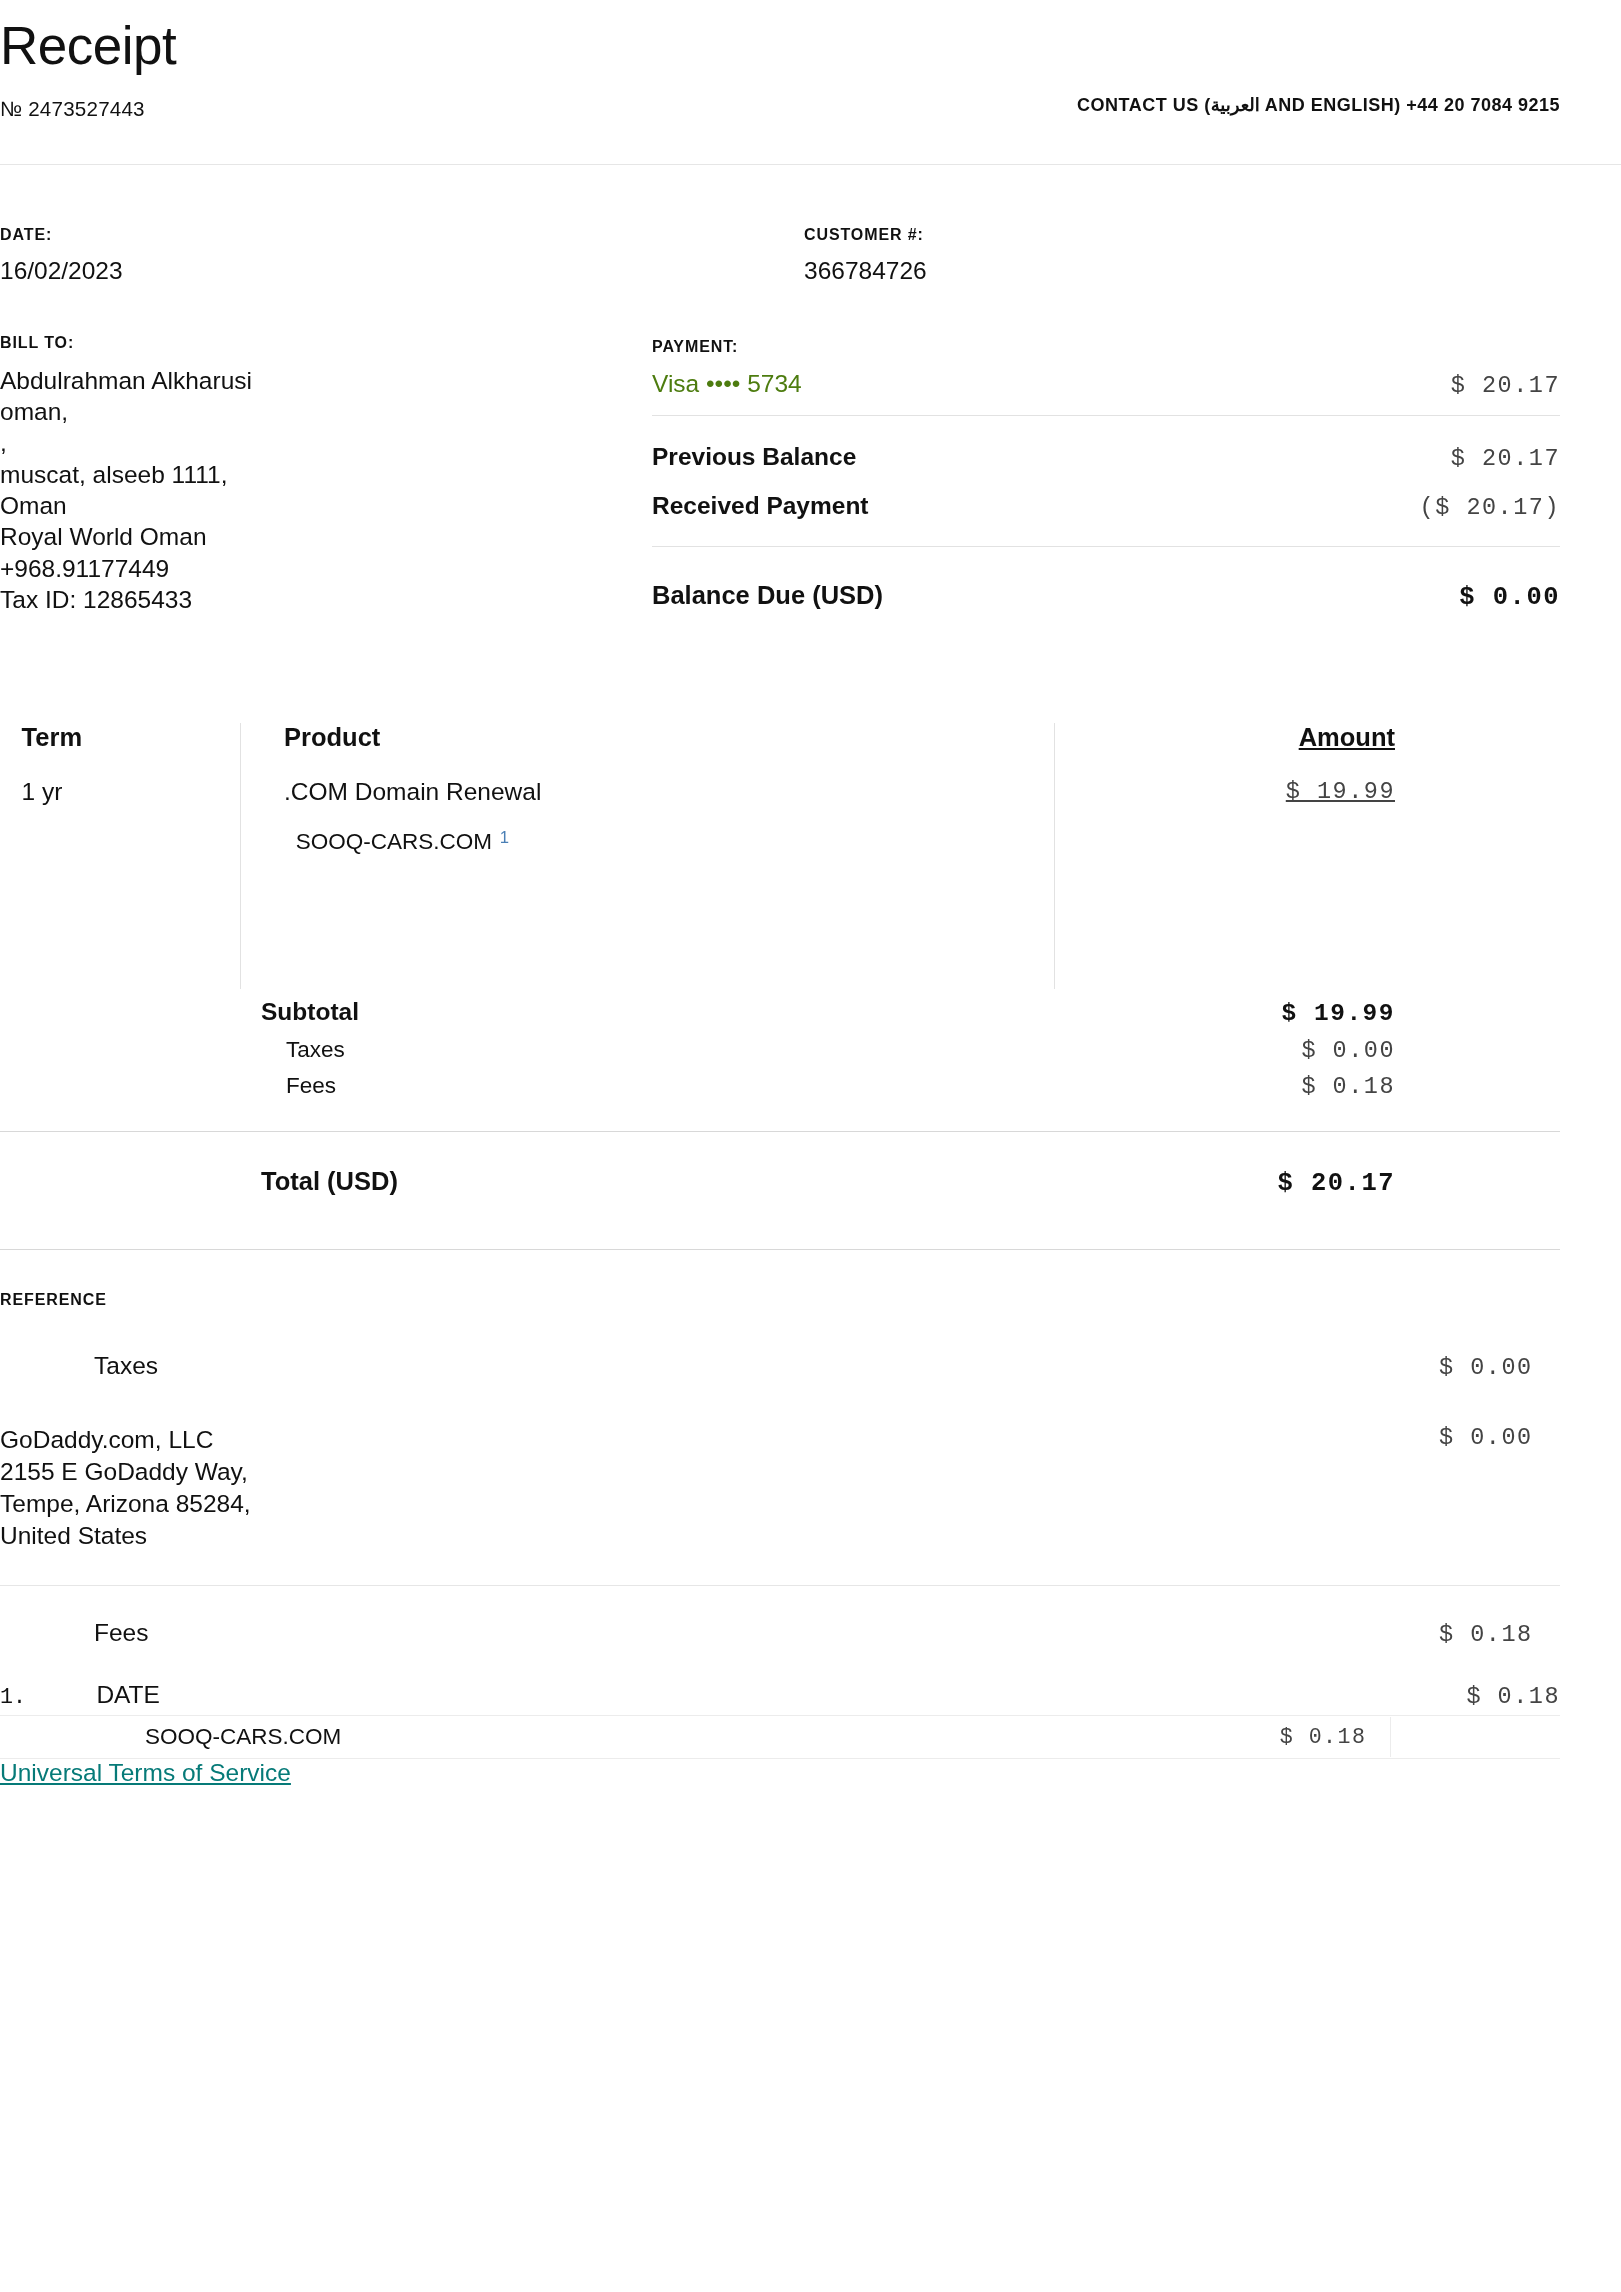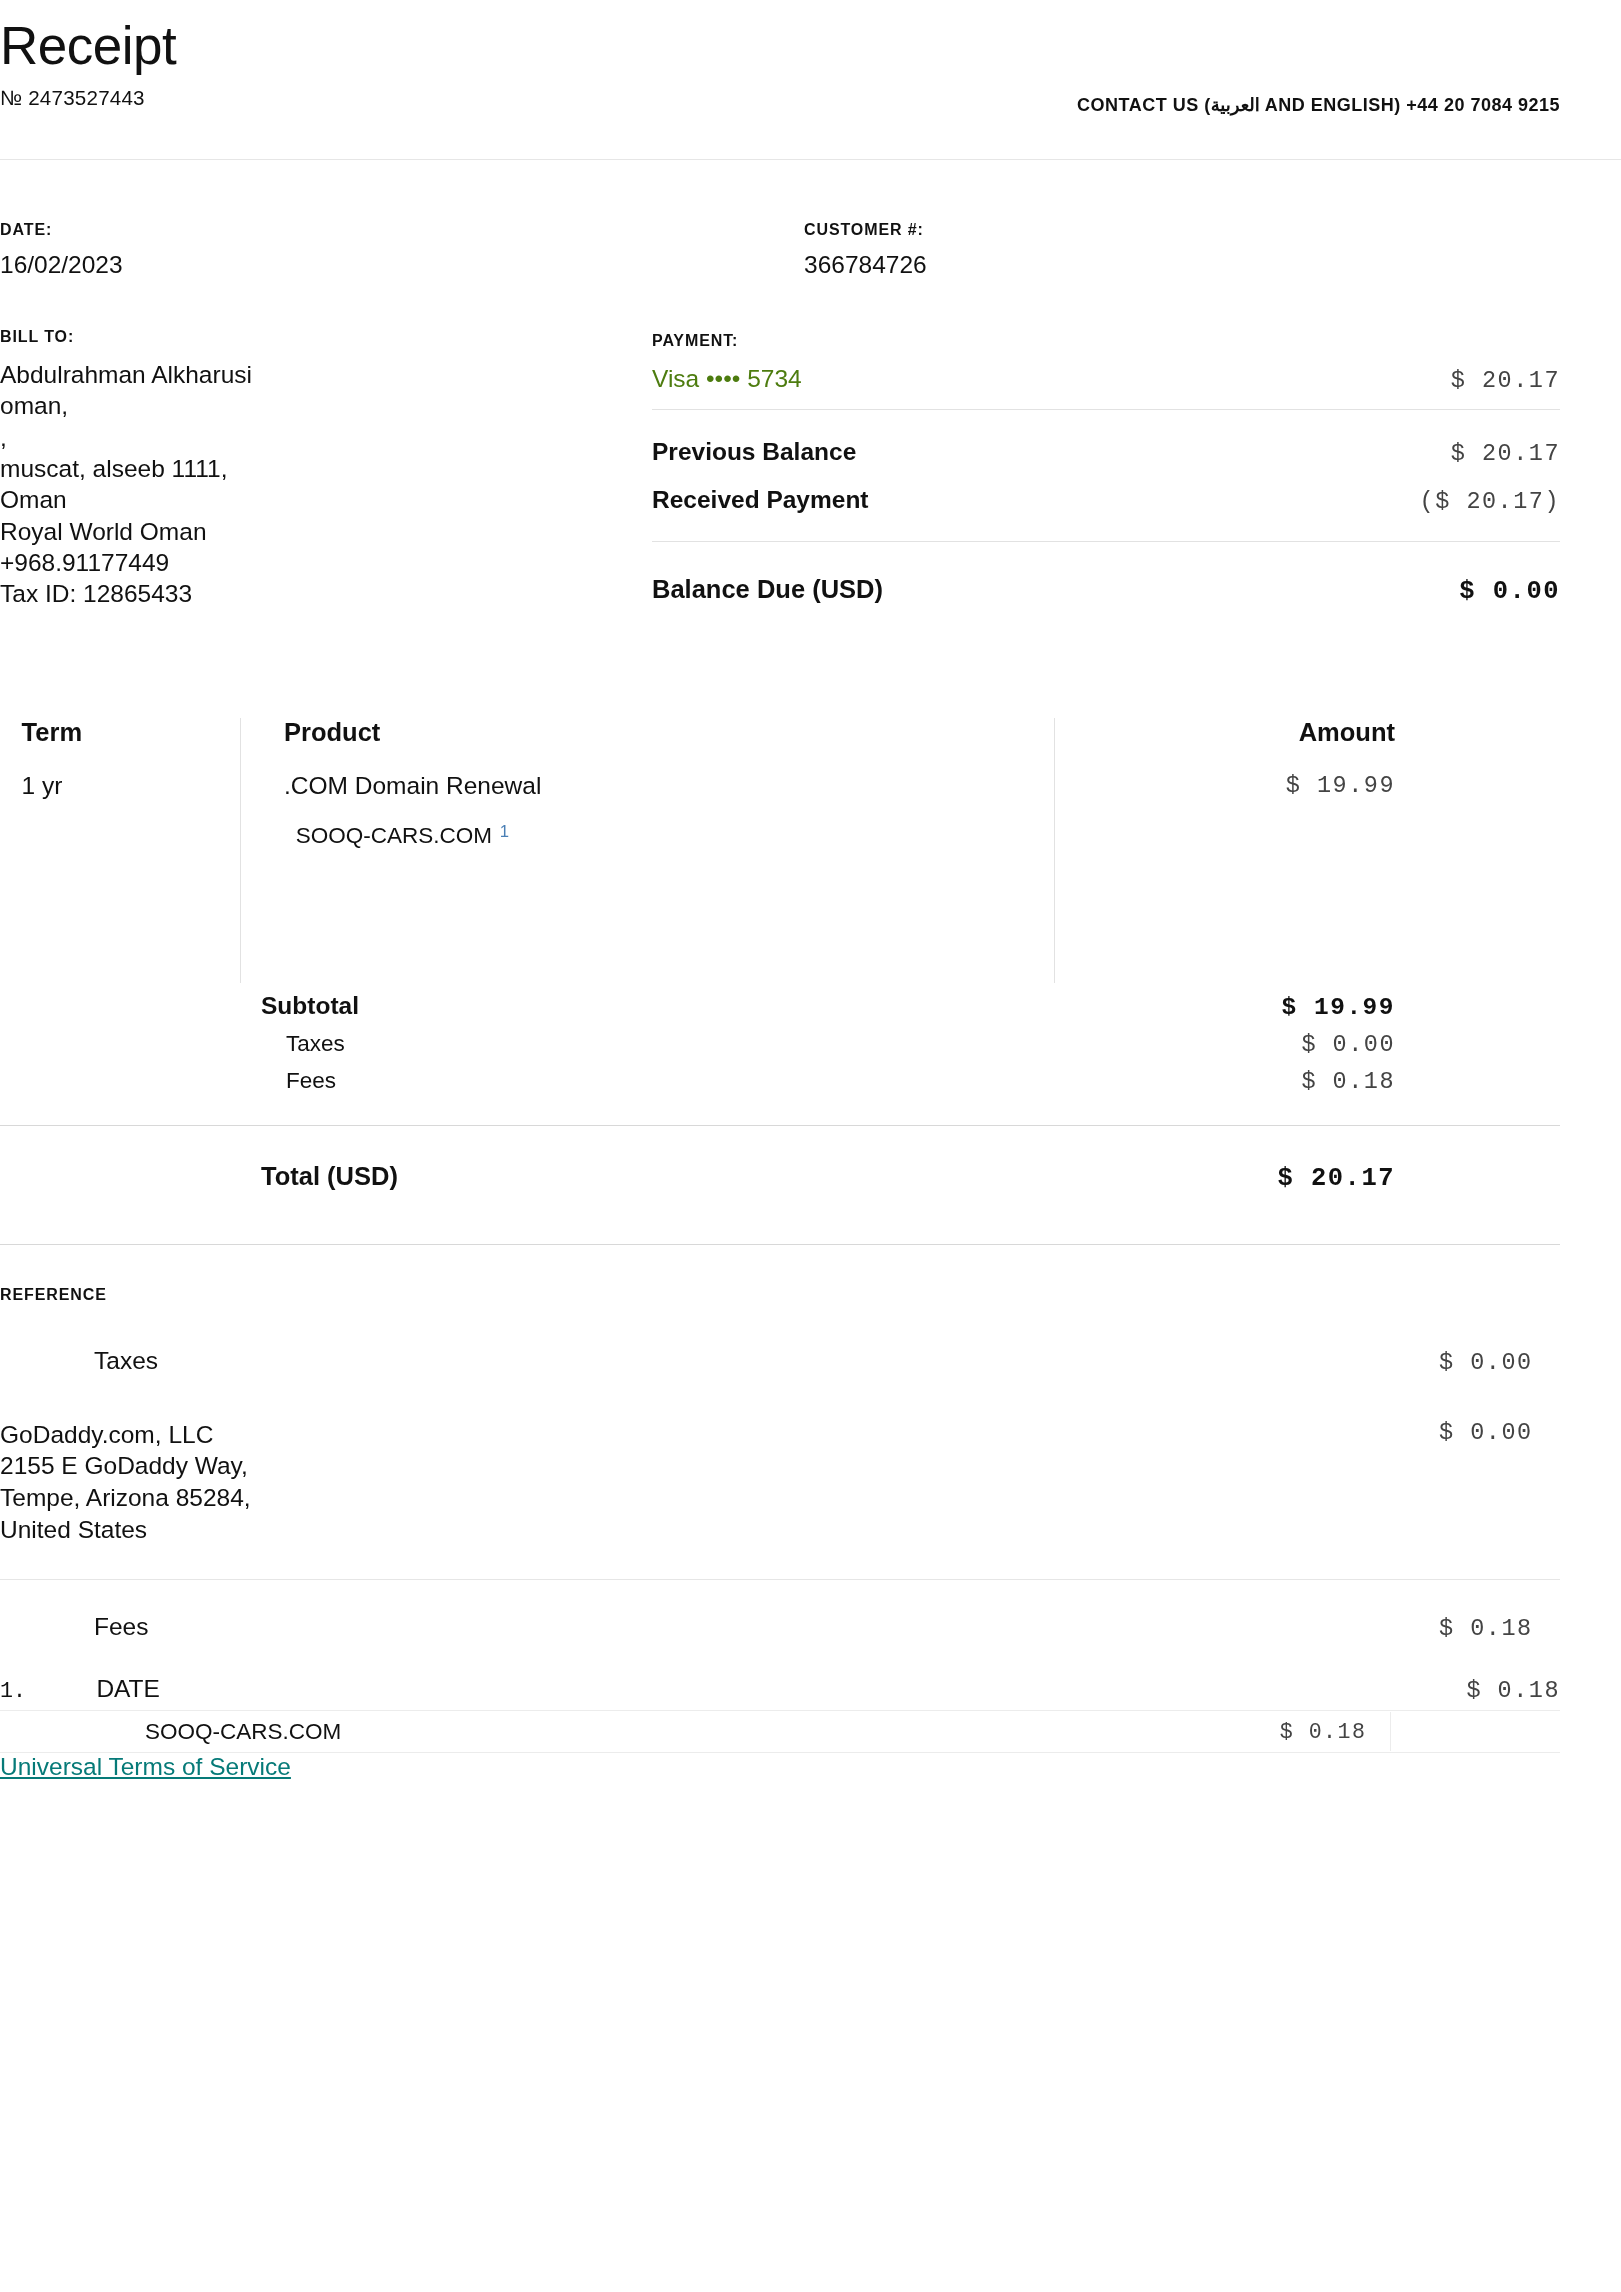--- a/index.html
+++ b/index.html
@@ -31,21 +31,21 @@
     align-items: flex-start;
     justify-content: space-between;
     padding: 17.6px 61px 0 0;
   }
   .title-block { padding-left: 0; }
   .receipt-title {
     font-size: 53px;
     line-height: 1.05;
     font-weight: 400;
     letter-spacing: -0.5px;
-    margin: 0 0 13px 0;
+    margin: 0 0 24px 0;
     color: #111;
   }
   .receipt-number {
     font-size: 20.6px;
     color: #111;
     letter-spacing: 0.2px;
   }
   .contact {
     font-size: 18px;
     font-weight: bold;
@@ -159,21 +159,21 @@
     margin-top: 108px;
     display: flex;
     position: relative;
   }
   .items-head {
     display: flex;
     align-items: flex-end;
   }
   .col-term { width: 240px; padding-left: 21.6px; }
   .col-product { width: 814px; padding-left: 43px; border-left: 1px solid #e2e2e2; }
-  .col-amount { flex: 1; border-left: 1px solid #e2e2e2; text-align: right; padding-right: 165px; }
+  .col-amount { flex: 1; border-left: 1px solid #e2e2e2; text-align: right; padding-right: 165px; text-decoration: underline; }
   .th {
     font-size: 25.5px;
     font-weight: bold;
     color: #111;
     padding-bottom: 25.5px;
   }
   .td {
     font-size: 24.5px;
     color: #111;
   }

